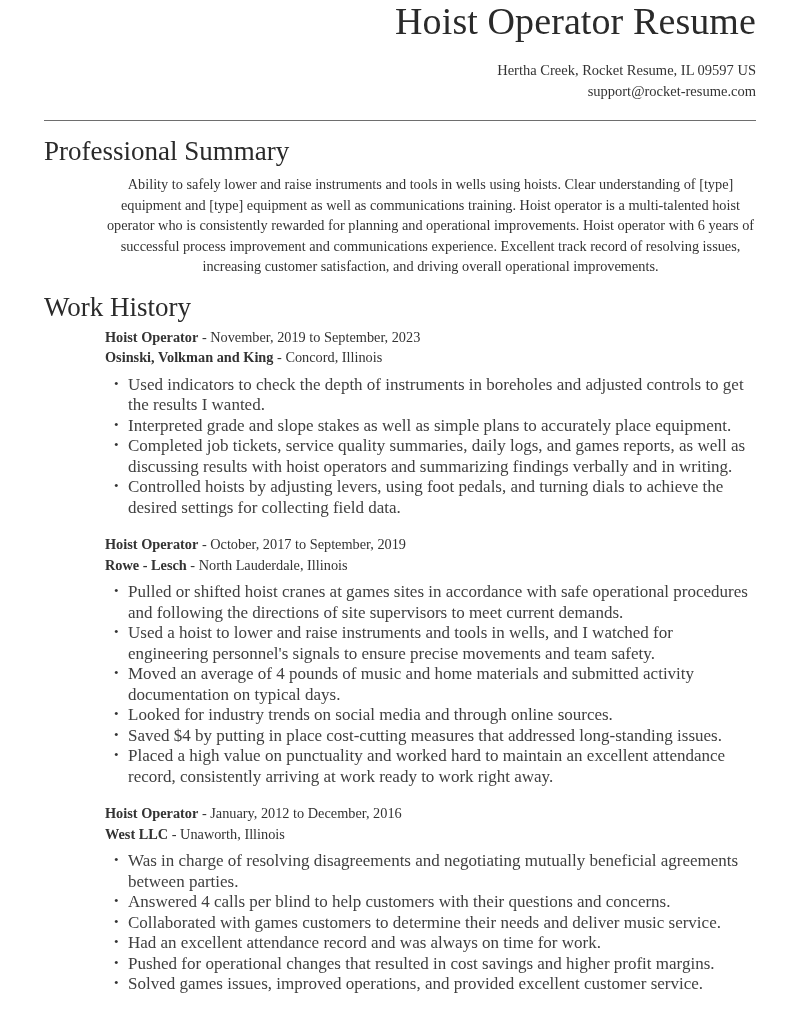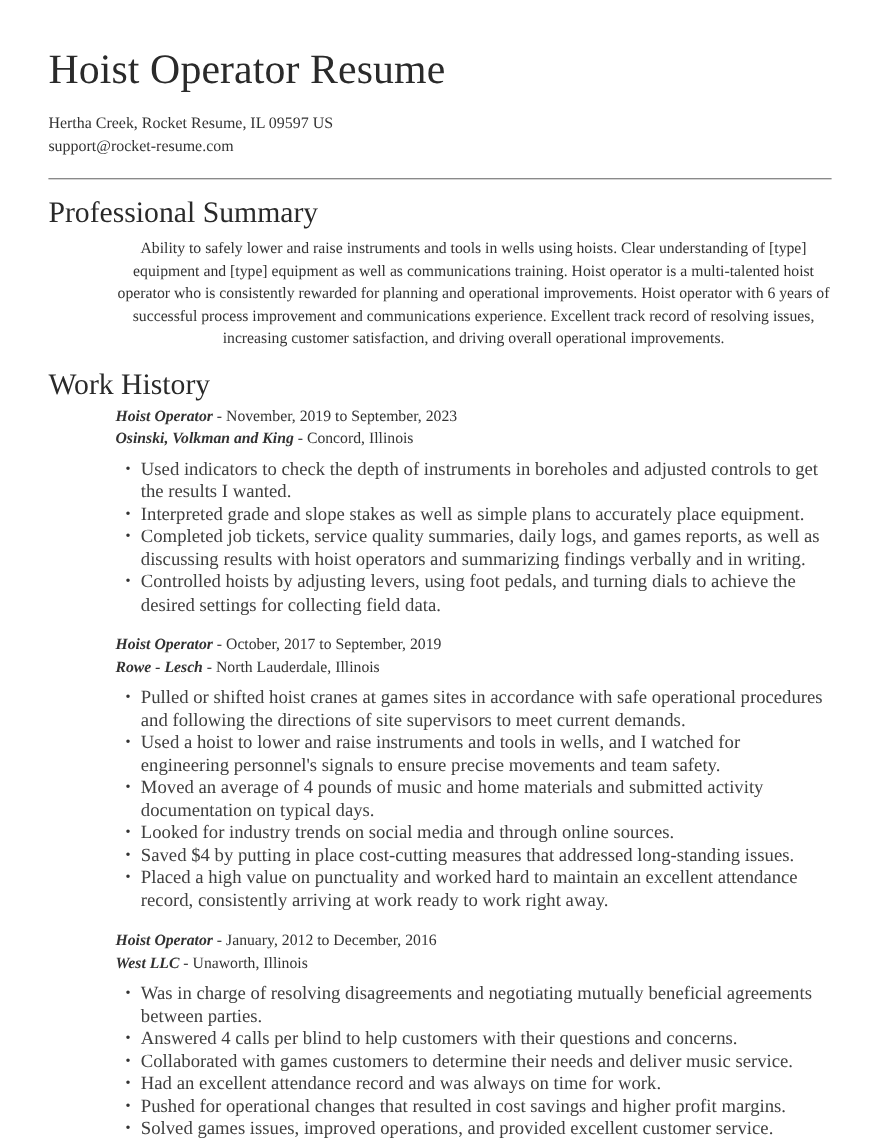--- a/index.html
+++ b/index.html
@@ -16,31 +16,30 @@
     -webkit-font-smoothing: antialiased;
   }
   .page {
     width: 800px;
     height: 1035px;
     box-sizing: border-box;
     padding: 0 44px;
     position: relative;
   }
   .doc-title {
-    text-align: left;
+    text-align: right;
     font-size: 38px;
     font-weight: 400;
     letter-spacing: 0.1px;
     color: #2a2a2a;
     margin: 0;
-    padding-top: 42px;
     line-height: 1.15;
   }
   .contact-block {
-    text-align: left;
+    text-align: right;
     margin-top: 16px;
     font-family: Liberation Serif, serif;
   }
   .contact-line {
     font-size: 14.5px;
     line-height: 21px;
     color: #333333;
   }
   .divider {
     border: none;
@@ -74,21 +73,20 @@
   .job:first-child {
     margin-top: 2px;
   }
   .job-line {
     font-size: 14.3px;
     line-height: 20.5px;
     color: #333333;
   }
   .job-strong {
     font-weight: 700;
-    font-style: italic;
   }
   .bullets {
     list-style: none;
     margin: 7px 0 0 0;
     padding: 0;
   }
   .bullet {
     position: relative;
     padding-left: 23px;
     font-size: 17px;

